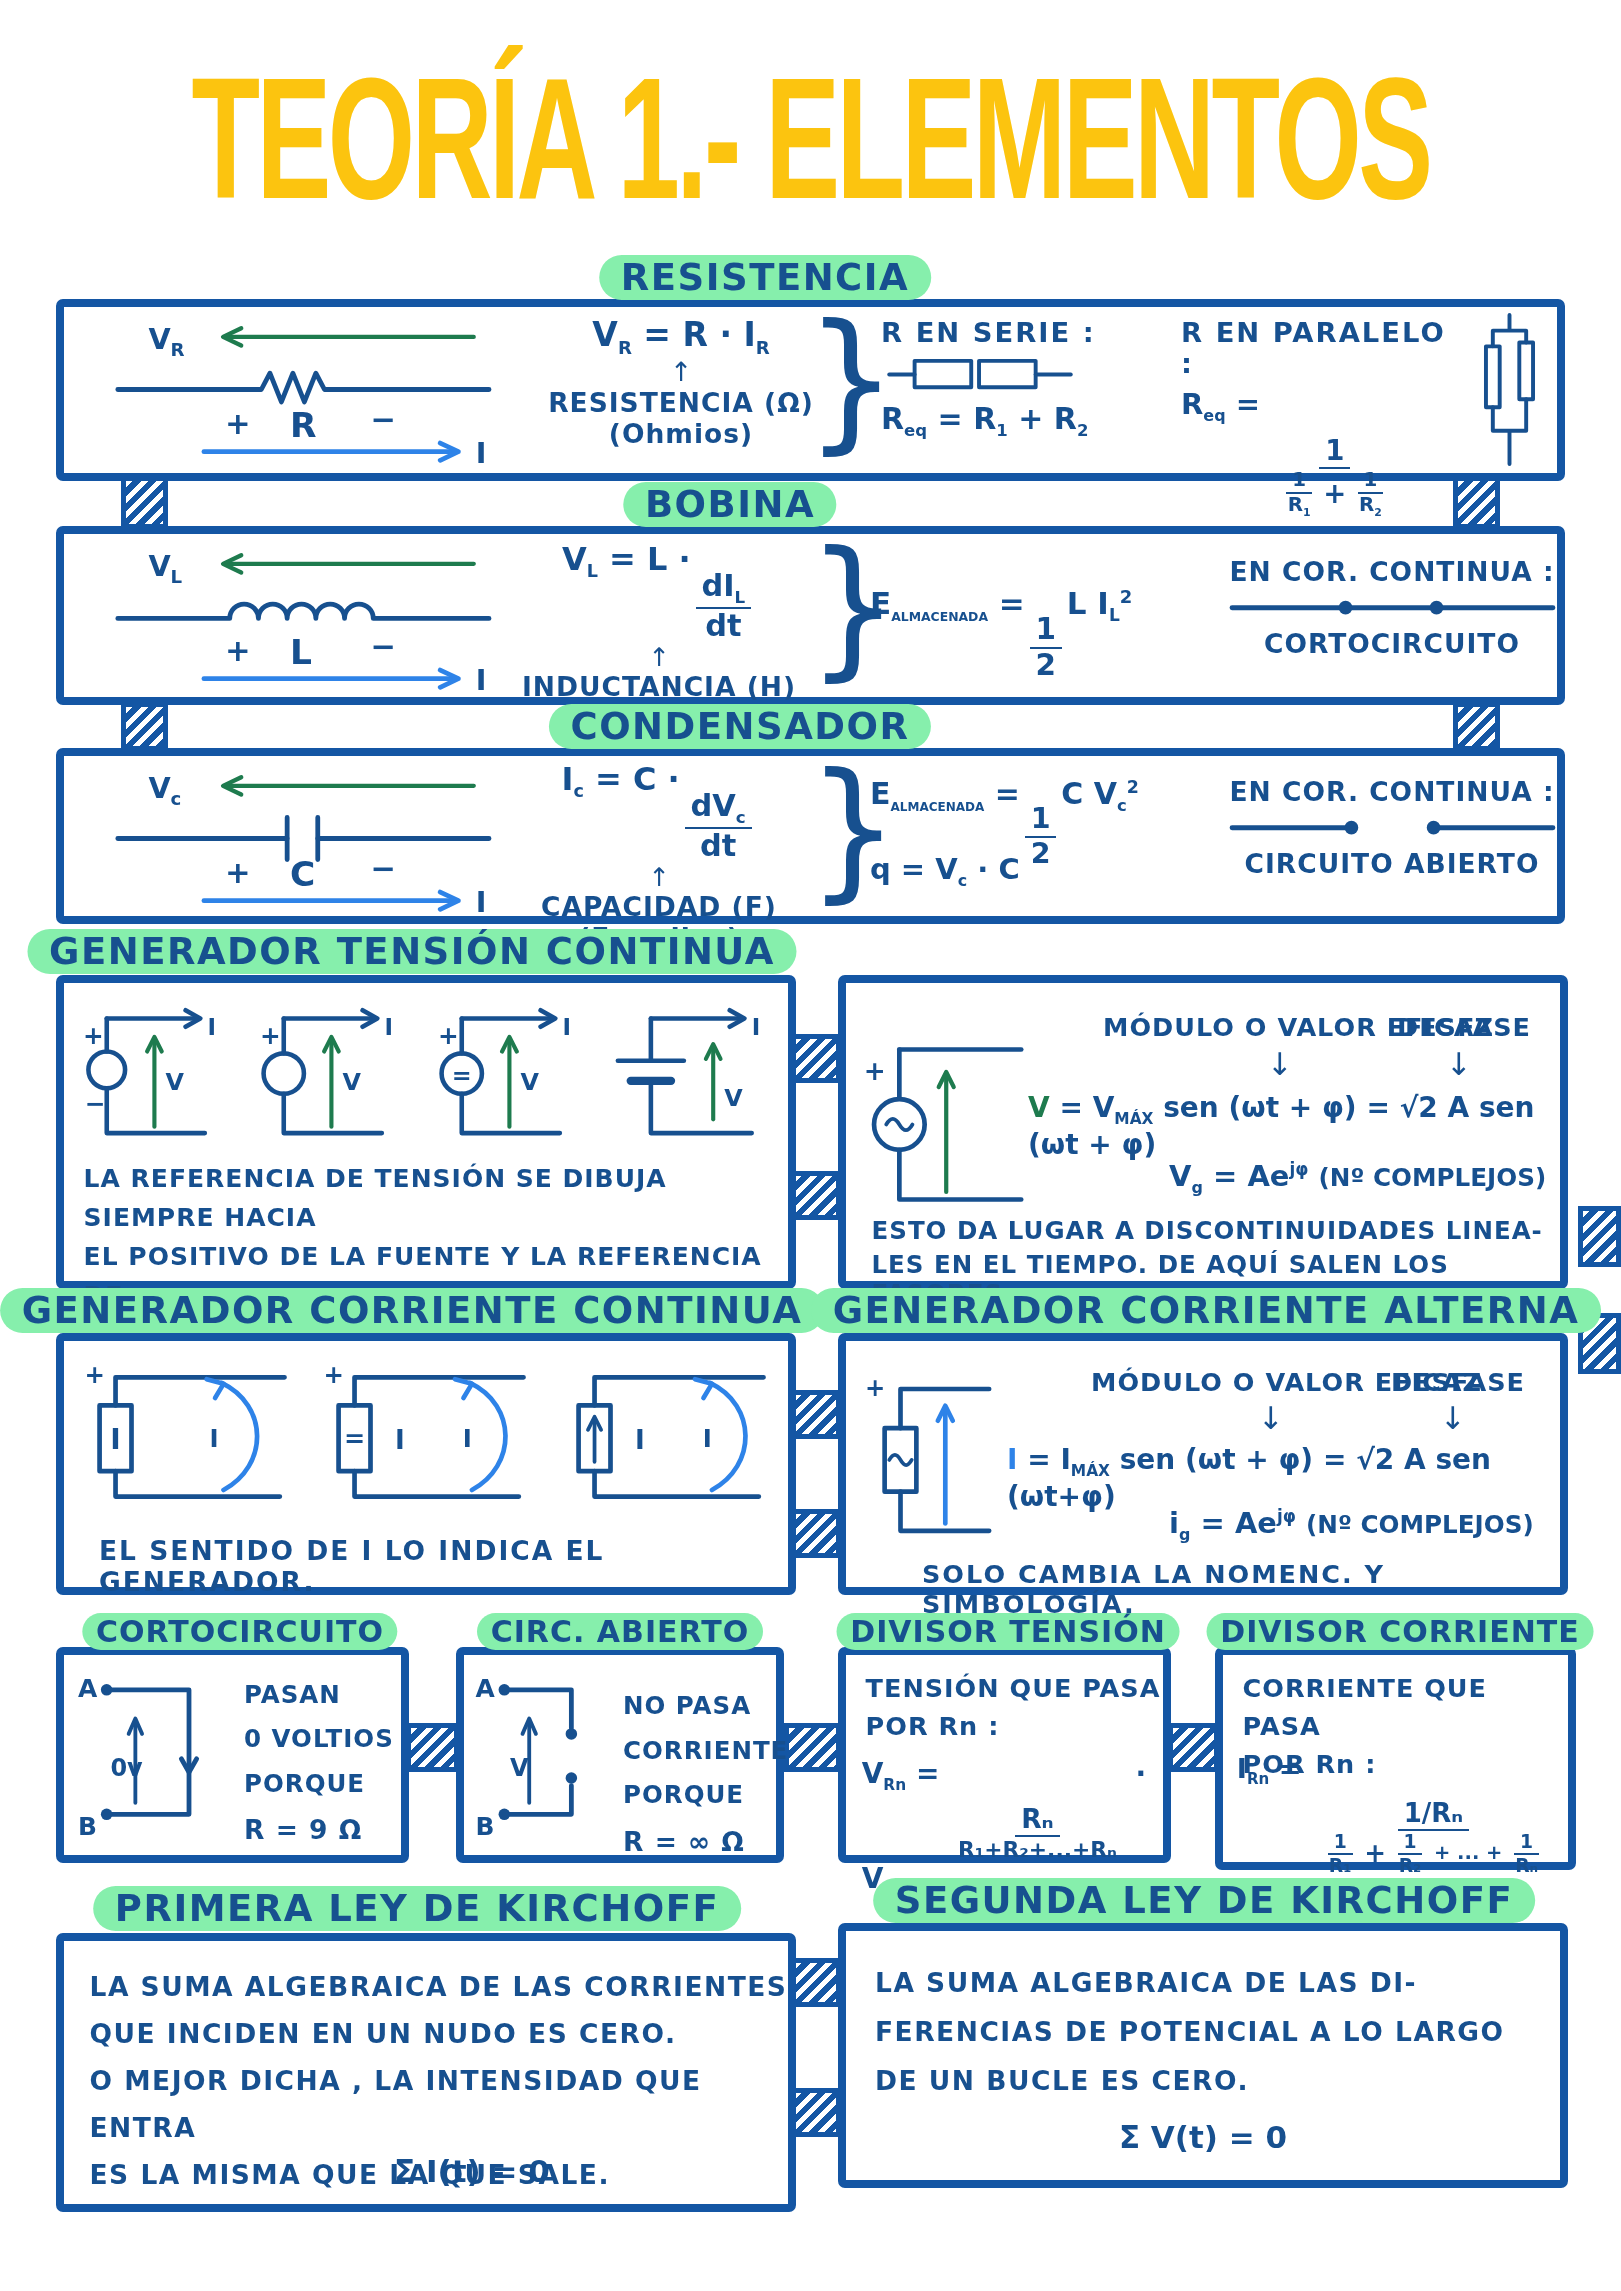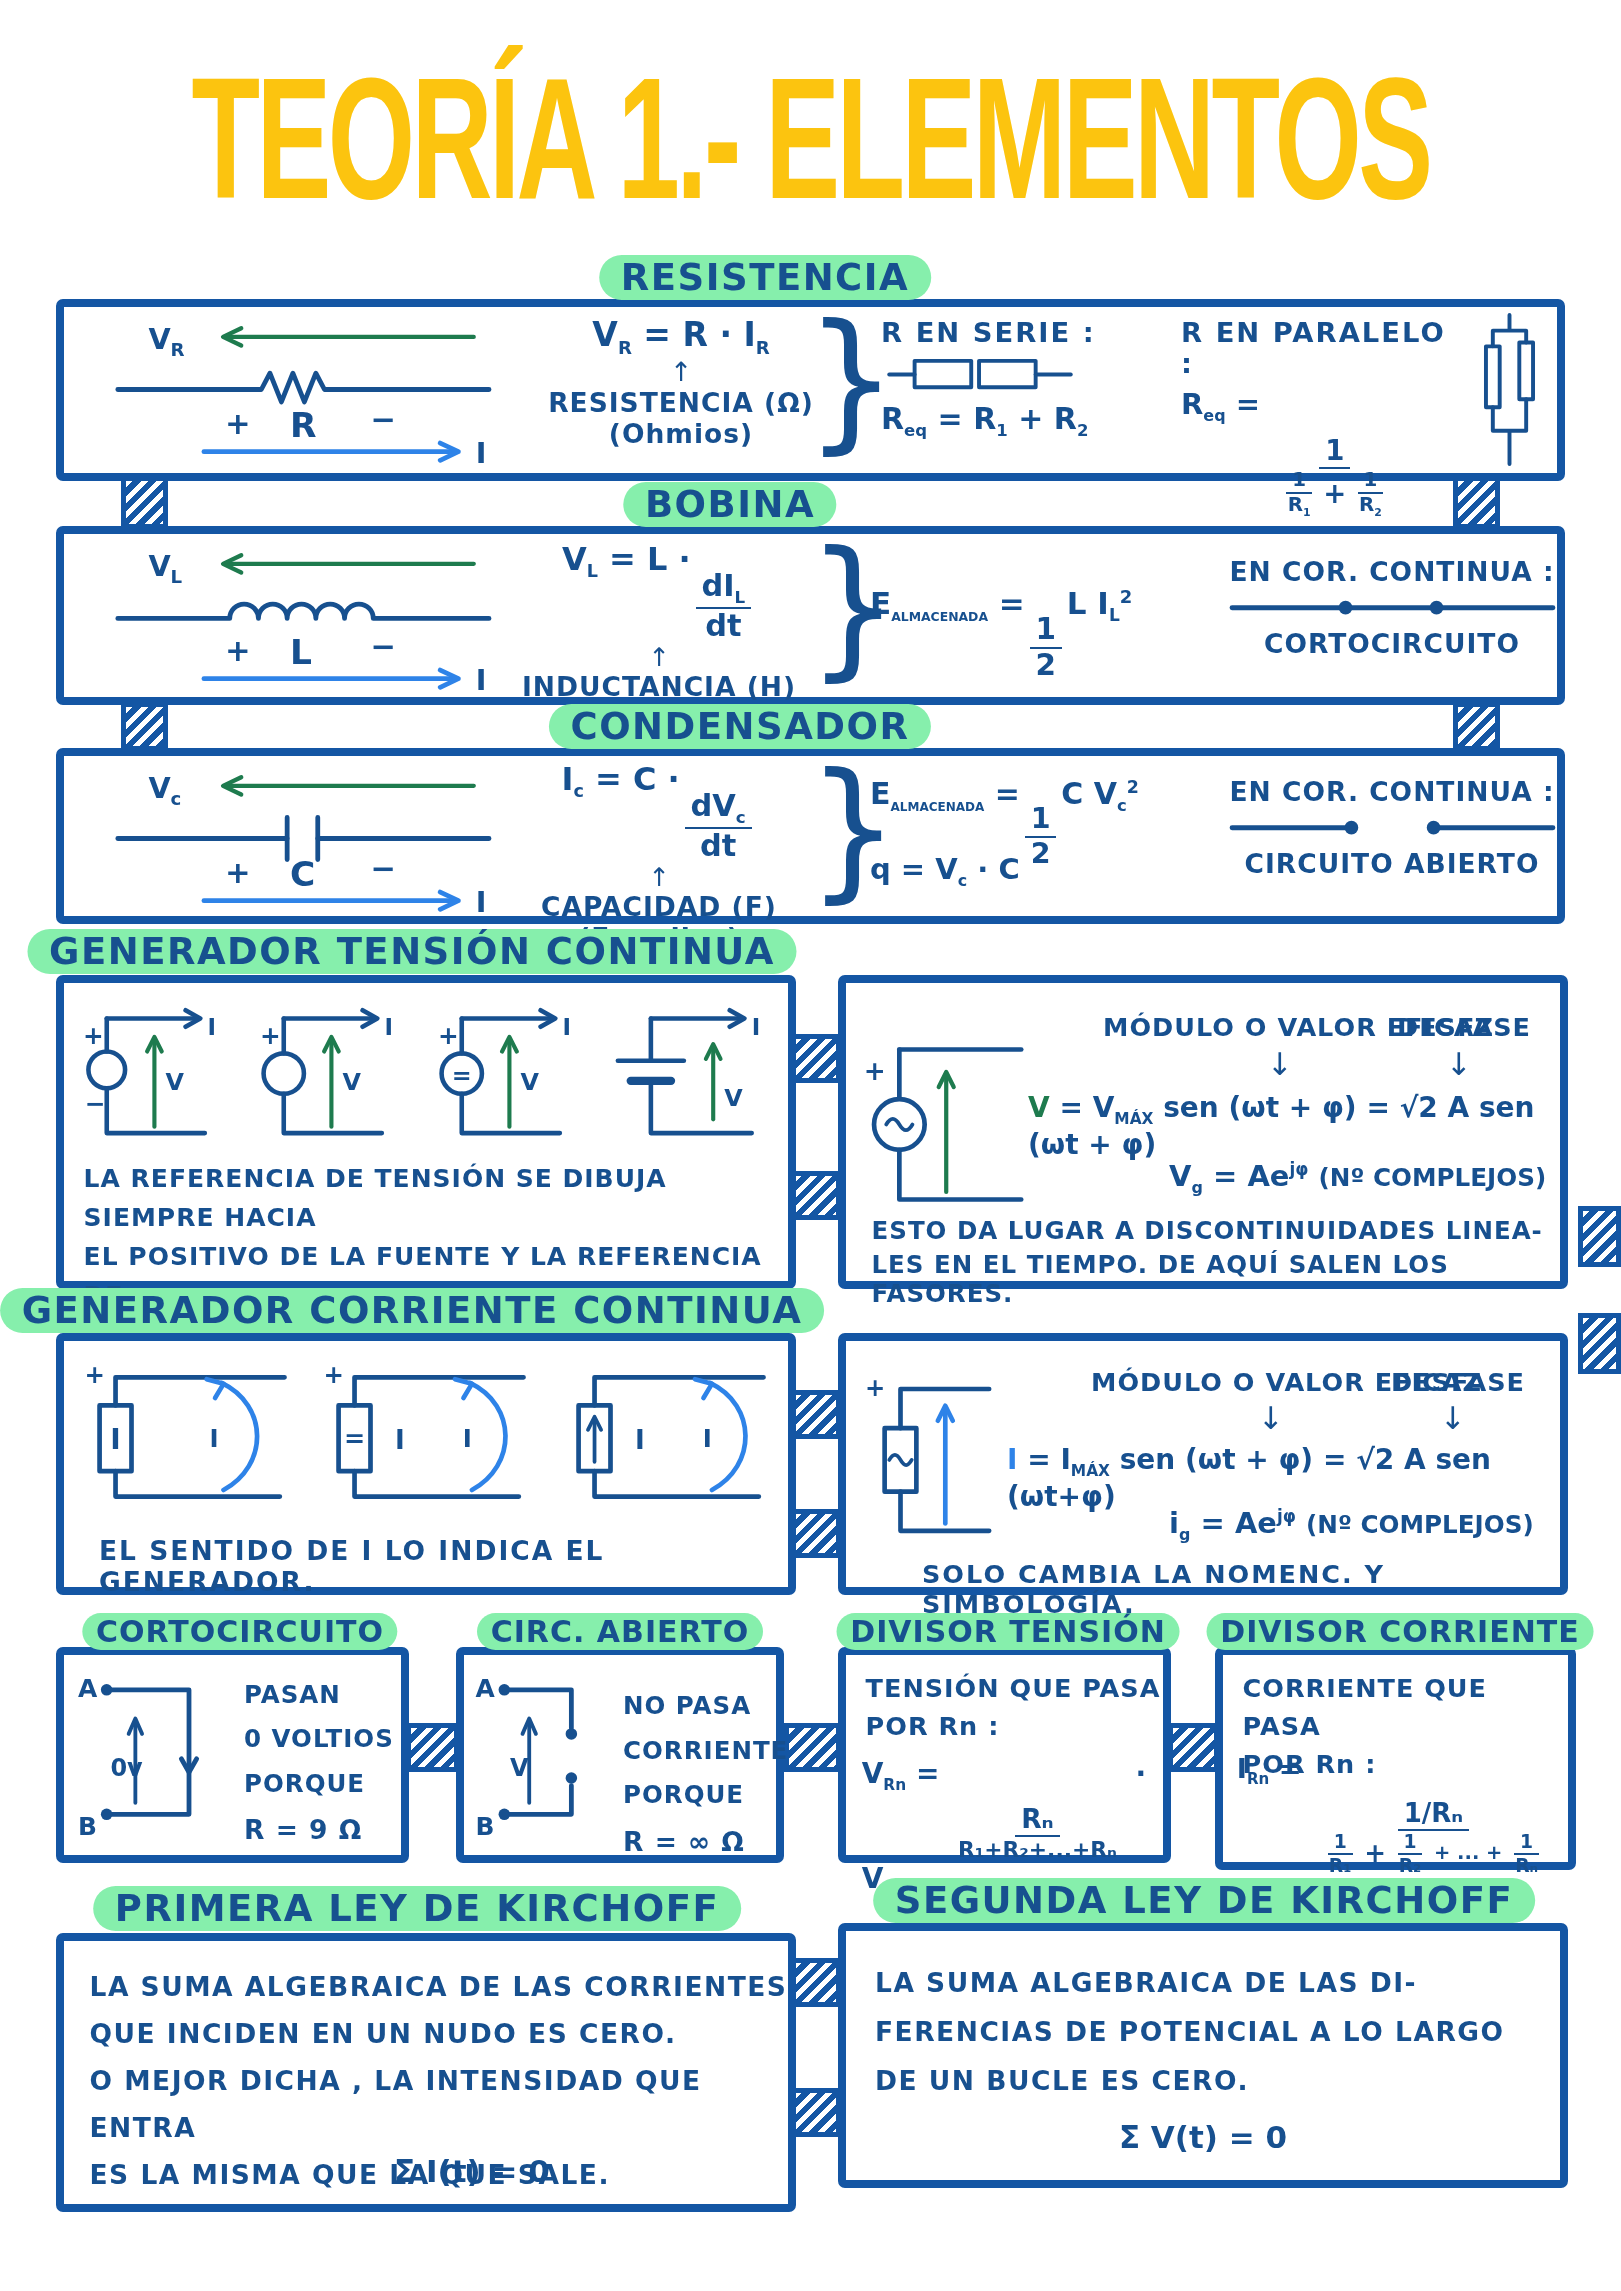--- a/index.html
+++ b/index.html
@@ -364,20 +364,21 @@
         <g class="bstroke">
             <path d="M160 148 C208 122 208 58 158 34"></path>
             <path d="M142 30 L160 35 L151 50"></path>
           </g>
         <text x="155" y="102" font-size="26" fill="#2E83E8" text-anchor="middle">I</text>
       </svg>
     </div>
     <div class="hw abs" style="left:35px;top:194px;font-size:26.5px;letter-spacing:2px;">EL SENTIDO DE I LO INDICA EL GENERADOR.</div>
   </div>
 
+  <div class="sec-head" style="left:1206px;top:1288px;">GENERADOR CORRIENTE ALTERNA</div>
   <div class="panel" style="left:838px;top:1333px;width:730px;height:262px;">
     <svg class="abs" style="left:13.7px;top:19.6px;" width="137" height="196" viewBox="0 0 140 210">
       <g class="stroke">
           <path d="M40 30 H135 M40 30 V72 M40 140 V182 M40 182 H135"></path>
           <rect x="23" y="72" width="34" height="68"></rect>
         </g>
       <path class="stroke4" d="M28 106 q6 -11 12 0 q6 11 12 0"></path>
       <text x="2" y="38" font-size="26">+</text>
       <g class="bstroke">
           <path d="M88 174 V50"></path>

